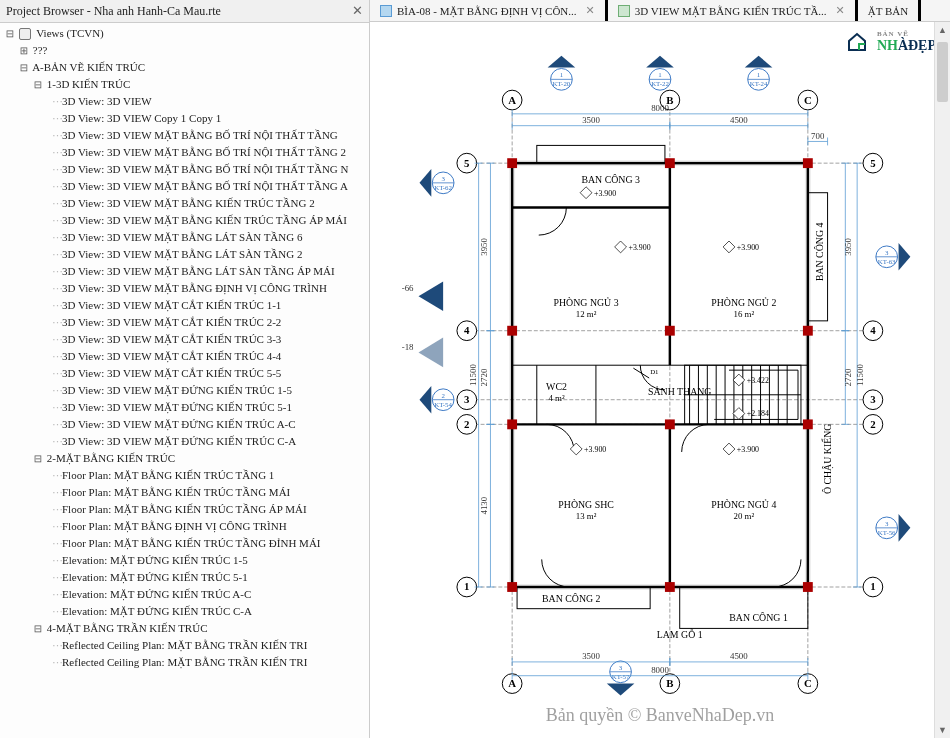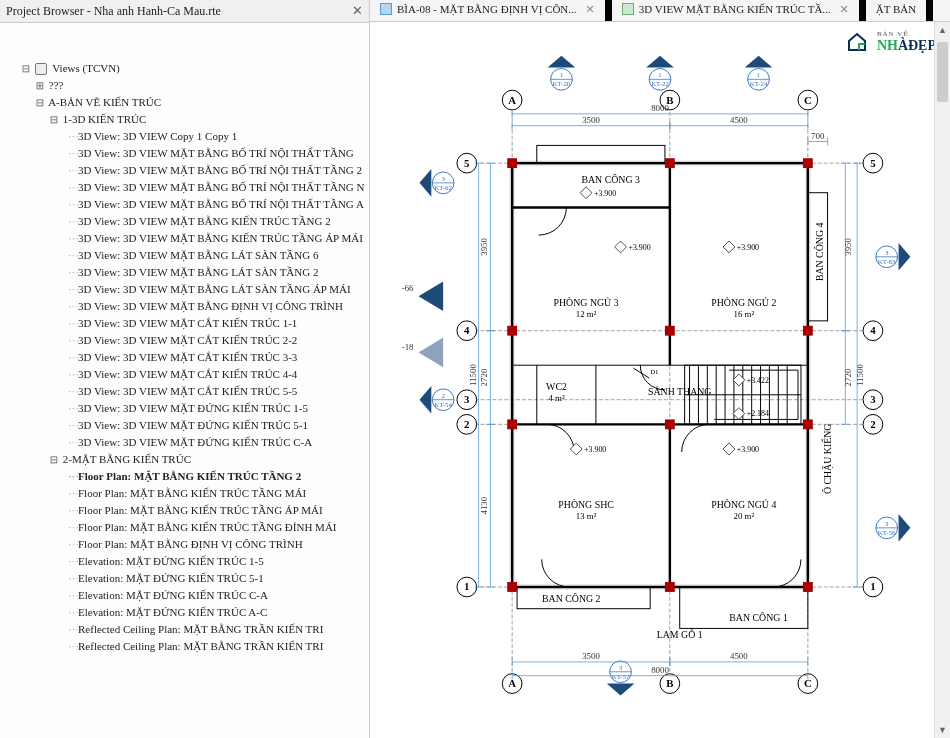--- a/index.html
+++ b/index.html
@@ -1,30 +1,30 @@
 <!DOCTYPE html>
 <html><head>
 <meta charset="utf-8">
 <style>
   * { box-sizing: border-box; margin: 0; padding: 0; }
   body { font-family: "Segoe UI", Tahoma, sans-serif; font-size: 11px; color: #222; background: #fff; width: 950px; height: 738px; overflow: hidden; position: relative; }
   .container { display: flex; height: 100%; font-family: Liberation Serif, serif; }
   .sidebar { width: 370px; background: #fdfdfd; border-right: 1px solid #ccc; display: flex; flex-direction: column; }
   .sidebar-header { background: #f0f0f0; border-bottom: 1px solid #ccc; padding: 3px 6px; display: flex; justify-content: space-between; align-items: center; font-size: 12px; }
   .sidebar-header .close { cursor: pointer; font-size: 13px; color: #666; }
-  .tree { flex: 1; overflow-y: auto; overflow-x: hidden; padding: 2px 0 2px 20px; margin-top: 35px; }
+  .tree { flex: 1; overflow-y: auto; overflow-x: hidden; padding: 2px 0 2px 4px; }
   .tree-row { white-space: nowrap; padding: 1px 0; line-height: 15px; cursor: pointer; }
   .tree-row.selected { font-weight: bold; }
   .twist { display: inline-block; width: 12px; text-align: center; color: #555; font-size: 10px; user-select: none; }
   .dots { display: inline-block; width: 10px; color: #bbb; }
   .root-icon { display:inline-block; width:12px; height:12px; border:1px solid #777; background:#eee; border-radius:2px; vertical-align:middle; margin-right:3px; }
   .ind { display:inline-block; }
   .viewport { flex: 1; position: relative; background: #fff; overflow: hidden; }
   .tabs { display: flex; background: #f5f5f5; border-bottom: 1px solid #ccc; font-size: 11px; height: 22px; align-items: stretch; }
-  .tab { padding: 3px 10px; border-right: 7px solid #000000; display: flex; gap: 5px; white-space: nowrap; overflow: hidden; }
+  .tab { padding: 3px 10px; border-right: 3px solid #000000; display: flex; align-items: center; gap: 5px; white-space: nowrap; overflow: hidden; }
   .tab .tab-icon { width: 12px; height: 12px; display:inline-block; }
   .tab .tab-close { color:#888; font-size:11px; margin-left:4px; }
   .sheet-icon { background: #b4d7f0; border: 1px solid #5a9bd4; }
   .view3d-icon { background: #cde6d0; border: 1px solid #6fae75; }
   .canvas { position: relative; width: 100%; height: calc(100% - 22px); background: #fff; }
   .logo { position: absolute; top: 6px; right: 8px; font-weight: bold; display:flex; align-items:center; gap:8px; font-size:14px; background:rgba(255,255,255,0.9); padding:2px 6px; }
   .logo .nh1 { color:#2a5; }
   .logo .nh2 { color:#0a2e52; }
   .logo .house { width:24px; height:20px; }
   .watermark { position: absolute; left: 50%; bottom: 12px; transform: translateX(-50%); font-size: 18px; color: rgba(120,120,120,0.7); font-weight: 400; white-space:nowrap; }
@@ -74,60 +74,66 @@
       <div class="tree-row">
         <span class="ind" style="width:14px"></span><span class="twist">⊟</span>
         <span>A-BẢN VẼ KIẾN TRÚC</span>
       </div>
 
       <div class="tree-row">
         <span class="ind" style="width:28px"></span><span class="twist">⊟</span>
         <span>1-3D KIẾN TRÚC</span>
       </div>
       <div id="g1-items">
+          <div class="tree-row"><span class="ind" style="width:48px"></span><span class="dots">⋯</span><span>3D View: 3D VIEW</span></div>
           <div class="tree-row"><span class="ind" style="width:48px"></span><span class="dots">⋯</span><span>3D View: 3D VIEW Copy 1 Copy 1</span></div>
           <div class="tree-row"><span class="ind" style="width:48px"></span><span class="dots">⋯</span><span>3D View: 3D VIEW MẶT BẰNG BỐ TRÍ NỘI THẤT TẦNG</span></div>
           <div class="tree-row"><span class="ind" style="width:48px"></span><span class="dots">⋯</span><span>3D View: 3D VIEW MẶT BẰNG BỐ TRÍ NỘI THẤT TẦNG 2</span></div>
           <div class="tree-row"><span class="ind" style="width:48px"></span><span class="dots">⋯</span><span>3D View: 3D VIEW MẶT BẰNG BỐ TRÍ NỘI THẤT TẦNG N</span></div>
           <div class="tree-row"><span class="ind" style="width:48px"></span><span class="dots">⋯</span><span>3D View: 3D VIEW MẶT BẰNG BỐ TRÍ NỘI THẤT TẦNG A</span></div>
           <div class="tree-row"><span class="ind" style="width:48px"></span><span class="dots">⋯</span><span>3D View: 3D VIEW MẶT BẰNG KIẾN TRÚC TẦNG 2</span></div>
           <div class="tree-row"><span class="ind" style="width:48px"></span><span class="dots">⋯</span><span>3D View: 3D VIEW MẶT BẰNG KIẾN TRÚC TẦNG ÁP MÁI</span></div>
           <div class="tree-row"><span class="ind" style="width:48px"></span><span class="dots">⋯</span><span>3D View: 3D VIEW MẶT BẰNG LÁT SÀN TẦNG 6</span></div>
           <div class="tree-row"><span class="ind" style="width:48px"></span><span class="dots">⋯</span><span>3D View: 3D VIEW MẶT BẰNG LÁT SÀN TẦNG 2</span></div>
           <div class="tree-row"><span class="ind" style="width:48px"></span><span class="dots">⋯</span><span>3D View: 3D VIEW MẶT BẰNG LÁT SÀN TẦNG ÁP MÁI</span></div>
           <div class="tree-row"><span class="ind" style="width:48px"></span><span class="dots">⋯</span><span>3D View: 3D VIEW MẶT BẰNG ĐỊNH VỊ CÔNG TRÌNH</span></div>
           <div class="tree-row"><span class="ind" style="width:48px"></span><span class="dots">⋯</span><span>3D View: 3D VIEW MẶT CẮT KIẾN TRÚC 1-1</span></div>
           <div class="tree-row"><span class="ind" style="width:48px"></span><span class="dots">⋯</span><span>3D View: 3D VIEW MẶT CẮT KIẾN TRÚC 2-2</span></div>
           <div class="tree-row"><span class="ind" style="width:48px"></span><span class="dots">⋯</span><span>3D View: 3D VIEW MẶT CẮT KIẾN TRÚC 3-3</span></div>
           <div class="tree-row"><span class="ind" style="width:48px"></span><span class="dots">⋯</span><span>3D View: 3D VIEW MẶT CẮT KIẾN TRÚC 4-4</span></div>
           <div class="tree-row"><span class="ind" style="width:48px"></span><span class="dots">⋯</span><span>3D View: 3D VIEW MẶT CẮT KIẾN TRÚC 5-5</span></div>
           <div class="tree-row"><span class="ind" style="width:48px"></span><span class="dots">⋯</span><span>3D View: 3D VIEW MẶT ĐỨNG KIẾN TRÚC 1-5</span></div>
           <div class="tree-row"><span class="ind" style="width:48px"></span><span class="dots">⋯</span><span>3D View: 3D VIEW MẶT ĐỨNG KIẾN TRÚC 5-1</span></div>
+          <div class="tree-row"><span class="ind" style="width:48px"></span><span class="dots">⋯</span><span>3D View: 3D VIEW MẶT ĐỨNG KIẾN TRÚC A-C</span></div>
           <div class="tree-row"><span class="ind" style="width:48px"></span><span class="dots">⋯</span><span>3D View: 3D VIEW MẶT ĐỨNG KIẾN TRÚC C-A</span></div>
         </div>
 
       <div class="tree-row">
         <span class="ind" style="width:28px"></span><span class="twist">⊟</span>
         <span>2-MẶT BẰNG KIẾN TRÚC</span>
       </div>
       <div id="g2-items">
-          <div class="tree-row selected"><span class="ind" style="width:48px"></span><span class="dots">⋯</span><span>Floor Plan: MẶT BẰNG KIẾN TRÚC TẦNG 2</span></div>
+          <div class="tree-row"><span class="ind" style="width:48px"></span><span class="dots">⋯</span><span>Floor Plan: MẶT BẰNG KIẾN TRÚC TẦNG 1</span></div>
           <div class="tree-row"><span class="ind" style="width:48px"></span><span class="dots">⋯</span><span>Floor Plan: MẶT BẰNG KIẾN TRÚC TẦNG MÁI</span></div>
           <div class="tree-row"><span class="ind" style="width:48px"></span><span class="dots">⋯</span><span>Floor Plan: MẶT BẰNG KIẾN TRÚC TẦNG ÁP MÁI</span></div>
+          <div class="tree-row"><span class="ind" style="width:48px"></span><span class="dots">⋯</span><span>Floor Plan: MẶT BẰNG ĐỊNH VỊ CÔNG TRÌNH</span></div>
           <div class="tree-row"><span class="ind" style="width:48px"></span><span class="dots">⋯</span><span>Floor Plan: MẶT BẰNG KIẾN TRÚC TẦNG ĐỈNH MÁI</span></div>
-          <div class="tree-row"><span class="ind" style="width:48px"></span><span class="dots">⋯</span><span>Floor Plan: MẶT BẰNG ĐỊNH VỊ CÔNG TRÌNH</span></div>
         </div>
 
       <div id="g3-items">
           <div class="tree-row"><span class="ind" style="width:48px"></span><span class="dots">⋯</span><span>Elevation: MẶT ĐỨNG KIẾN TRÚC 1-5</span></div>
           <div class="tree-row"><span class="ind" style="width:48px"></span><span class="dots">⋯</span><span>Elevation: MẶT ĐỨNG KIẾN TRÚC 5-1</span></div>
+          <div class="tree-row"><span class="ind" style="width:48px"></span><span class="dots">⋯</span><span>Elevation: MẶT ĐỨNG KIẾN TRÚC A-C</span></div>
           <div class="tree-row"><span class="ind" style="width:48px"></span><span class="dots">⋯</span><span>Elevation: MẶT ĐỨNG KIẾN TRÚC C-A</span></div>
-          <div class="tree-row"><span class="ind" style="width:48px"></span><span class="dots">⋯</span><span>Elevation: MẶT ĐỨNG KIẾN TRÚC A-C</span></div>
         </div>
 
+      <div class="tree-row">
+        <span class="ind" style="width:28px"></span><span class="twist">⊟</span>
+        <span>4-MẶT BẰNG TRẦN KIẾN TRÚC</span>
+      </div>
       <div id="g4-items">
           <div class="tree-row"><span class="ind" style="width:48px"></span><span class="dots">⋯</span><span>Reflected Ceiling Plan: MẶT BẰNG TRẦN KIẾN  TRI</span></div>
           <div class="tree-row"><span class="ind" style="width:48px"></span><span class="dots">⋯</span><span>Reflected Ceiling Plan: MẶT BẰNG TRẦN KIẾN  TRI</span></div>
         </div>
     </div>
   </div>
 
   <div class="viewport">
     <div class="tabs">
       <div class="tab">
@@ -443,20 +449,21 @@
       <div class="logo">
         <svg class="house" viewBox="0 0 24 20">
           <polygon points="4,18 4,9 12,2 20,9 20,18" fill="none" stroke="#0a2e52" stroke-width="2"></polygon>
           <polyline points="14,18 14,12 20,12" fill="none" stroke="#2a5" stroke-width="2"></polyline>
         </svg>
         <div>
           <div style="font-size:7px;color:#888;letter-spacing:1px">BẢN VẼ</div>
           <div><span class="nh1">NH</span><span class="nh2">ÀĐẸP</span></div>
         </div>
       </div>
+      <div class="watermark">Bản quyền © BanveNhaDep.vn</div>
     </div>
 
     <div class="scrollbar-v">
       <div class="arrow up">▲</div>
       <div class="thumb"></div>
       <div class="arrow down">▼</div>
     </div>
   </div>
 </div>
 

